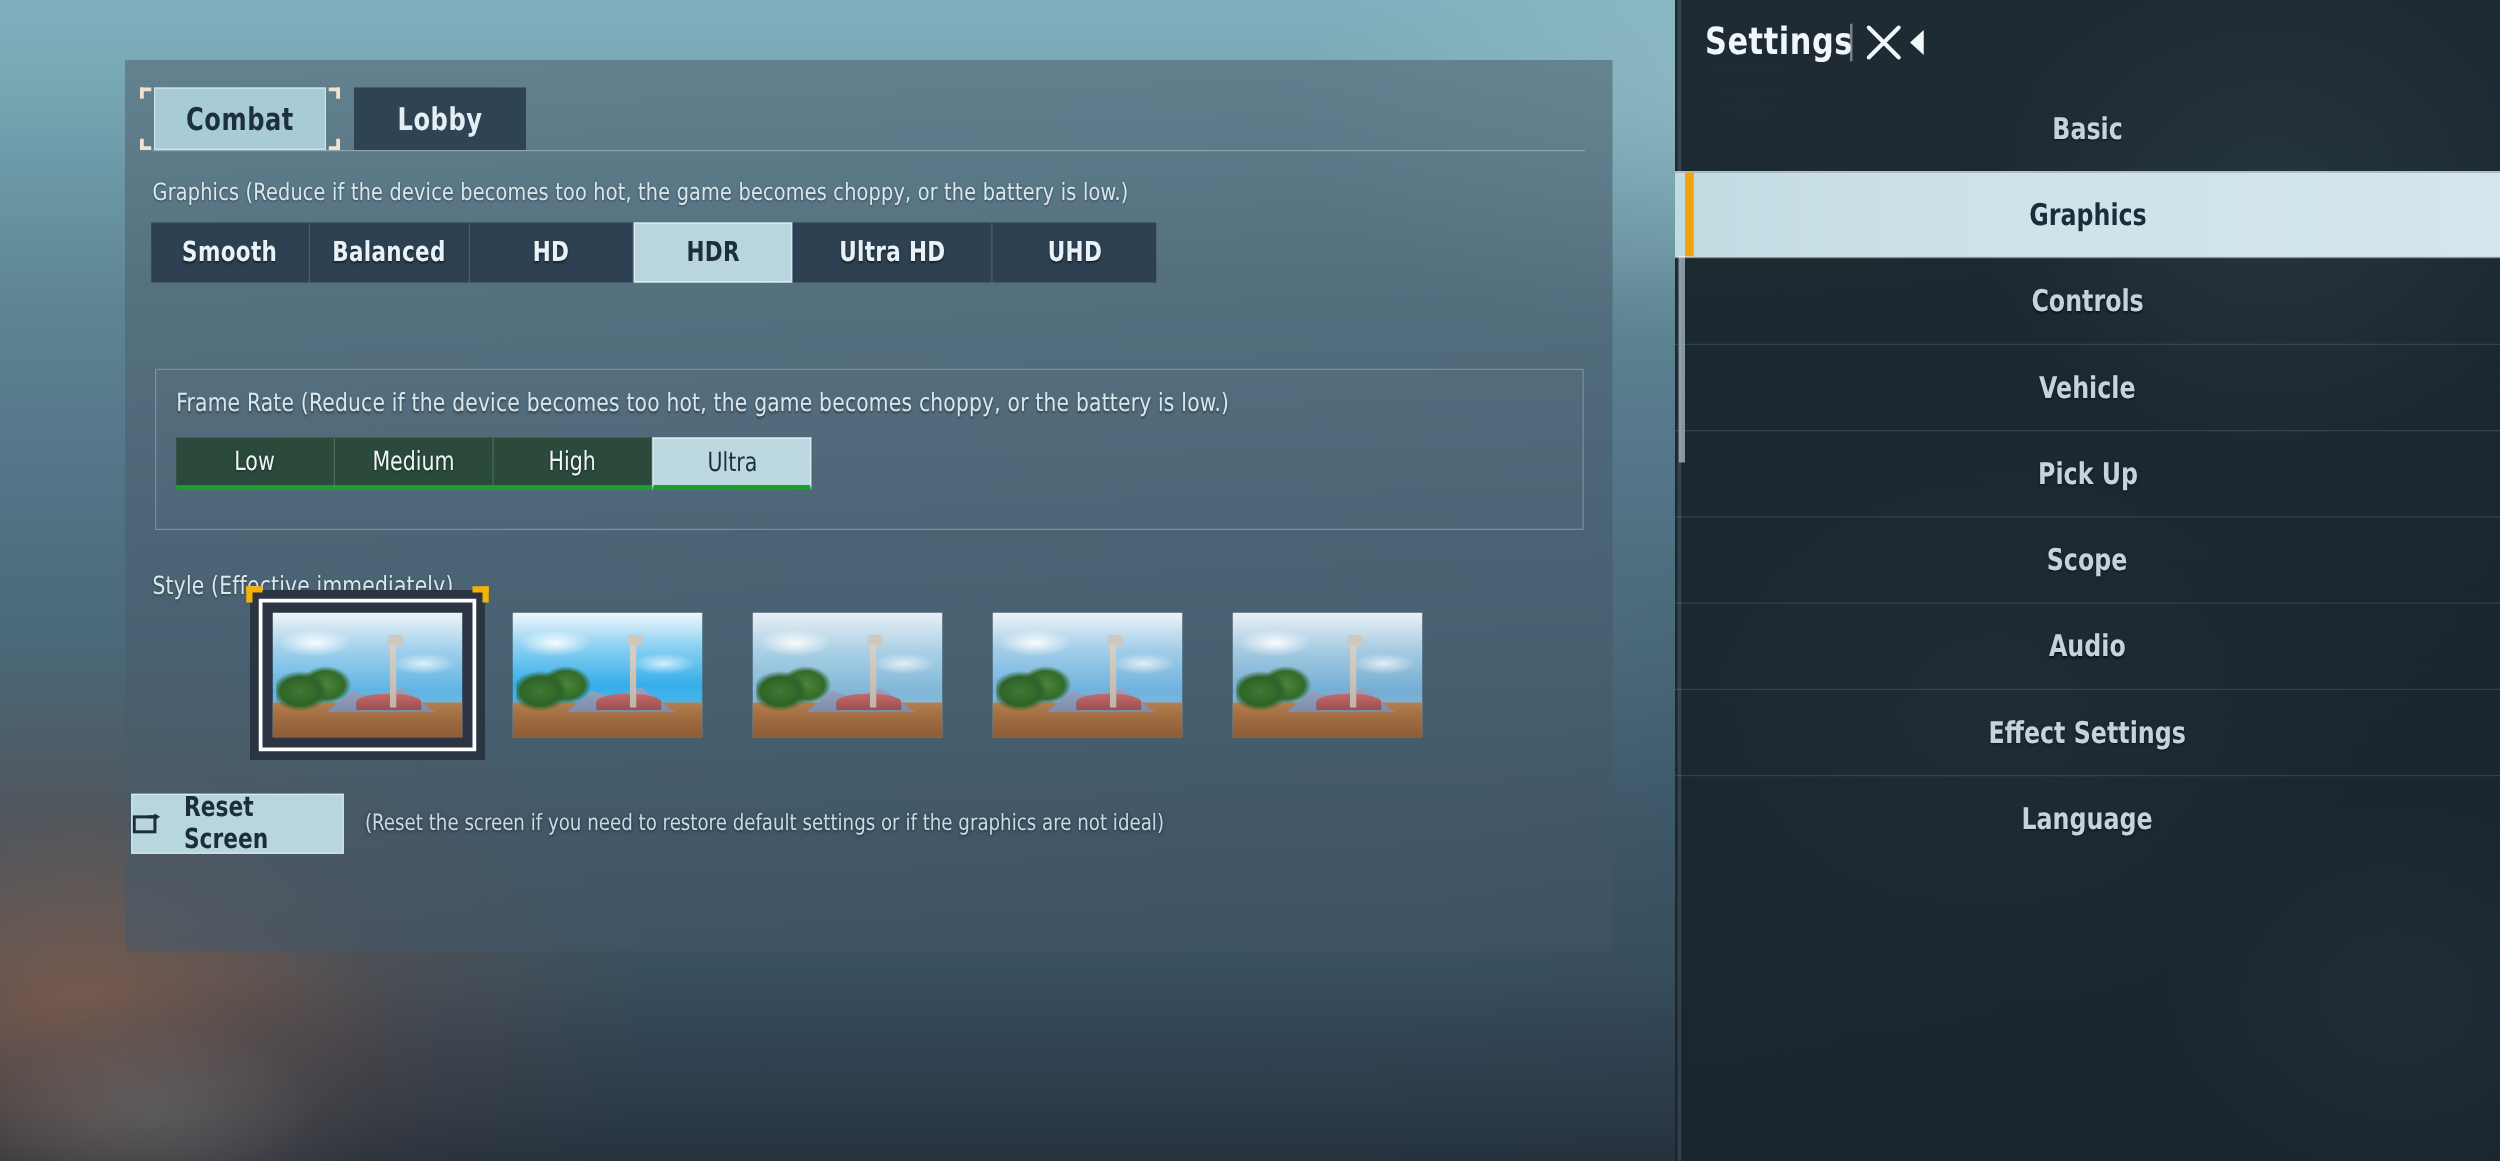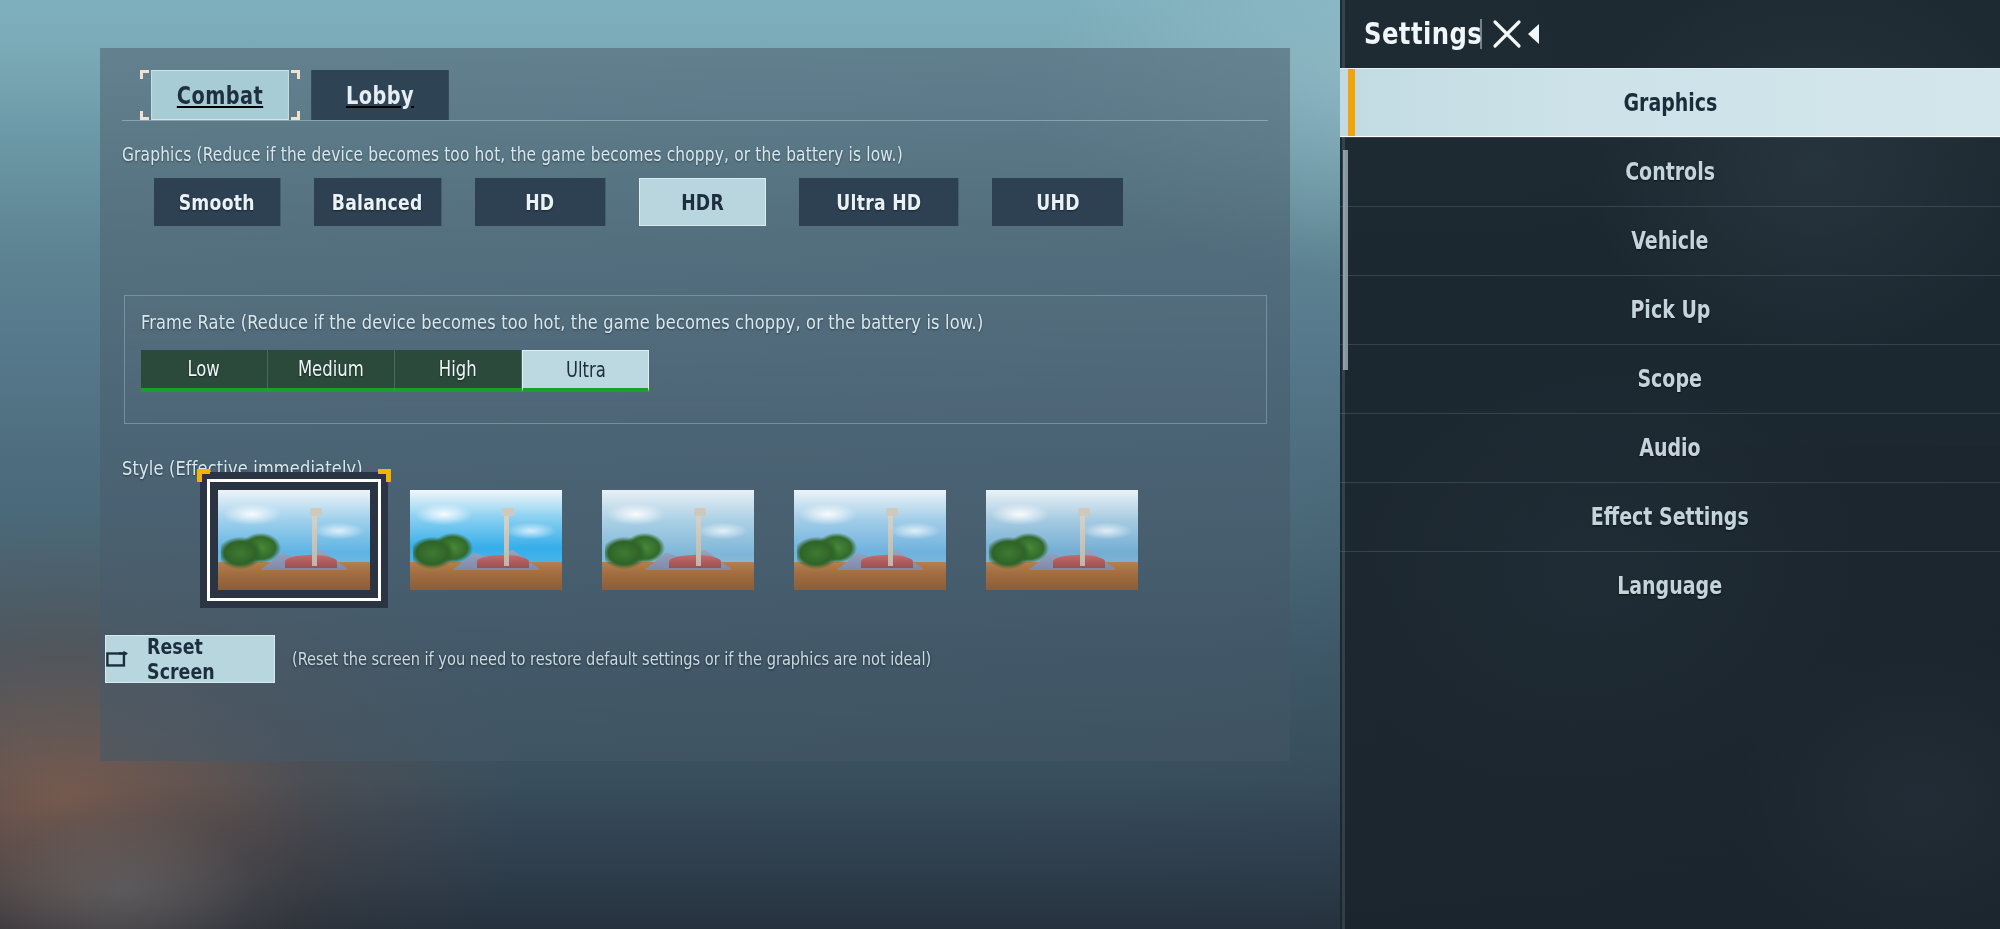--- a/index.html
+++ b/index.html
@@ -55,21 +55,21 @@
     background:linear-gradient(180deg, rgba(40,48,58,0) 0%, rgba(36,44,54,0.38) 70%, rgba(30,38,48,0.55) 100%);
   }
 
   
   #panel {
     position:absolute; left:100px; top:48px; width:1190px; height:713px;
     background:linear-gradient(170deg, rgba(84,104,118,0.62) 0%, rgba(74,94,110,0.60) 42%, rgba(66,84,100,0.58) 100%);
   }
 
   
-  .tabs { position:absolute; left:40px; top:22px; display:flex;text-decoration:underline; }
+  .tabs { position:absolute; left:12px; top:22px; display:flex; }
   .tab {
     height:50px; display:flex; align-items:center; justify-content:center;
     font-size:25px; letter-spacing:0.5px; font-weight:700;
     font-family:"Liberation Sans Narrow","DejaVu Sans Condensed","Liberation Sans", sans-serif;
     transform:scaleX(0.86); transform-origin:center;
   }
   .tab-wrap { position:relative; }
   .tab-combat {
     width:160px; background:#a8ccd6; color:#1e3040;
     border:1px solid #cfe6ec;
@@ -102,21 +102,20 @@
   #quality-row {
     position:absolute; left:21px; top:130px; display:flex; height:48px;
   }
   .qbtn {
     display:flex; align-items:center; justify-content:center;
     font-size:22px; font-weight:700; color:#e9f2f6;
     background:#2e4152; border-right:1px solid rgba(120,145,162,0.35);
     font-family:"Liberation Sans Narrow","DejaVu Sans Condensed","Liberation Sans", sans-serif;
     letter-spacing:0.3px;
     text-shadow:0 1px 2px rgba(0,0,0,0.5);
-    margin-left:33px;
   }
   .qbtn span { display:inline-block; transform:scaleX(0.87); }
   .qbtn.sel {
     background:#b9d6de; color:#1d2f3e; text-shadow:none;
     border:1px solid #dcedf2; border-right-color:#dcedf2;
   }
 
   
   #fr-box {
     position:absolute; left:24px; top:203px; width:1143px; height:129px;
@@ -446,20 +445,23 @@
       <svg width="40" height="36" viewBox="0 0 40 36">
         <path d="M7 6 L31 30 M31 6 L7 30" stroke="#f2f8fa" stroke-width="3.2" fill="none" stroke-linecap="round"></path>
       </svg>
       <svg width="16" height="28" viewBox="0 0 16 28" style="margin-left:-8px">
         <path d="M13 4 L13 24 L2 14 Z" fill="#f2f8fa"></path>
       </svg>
     </div>
   </div>
 
   <div id="sb-list">
+    <div class="sb-item no-top">
+      <span class="txt">Basic</span>
+    </div>
     <div class="sb-item active">
       <span class="sb-accent"></span>
       <span class="txt">Graphics</span>
     </div>
     <div class="sb-item">
       <span class="txt">Controls</span>
     </div>
     <div class="sb-item">
       <span class="txt">Vehicle</span>
     </div>

